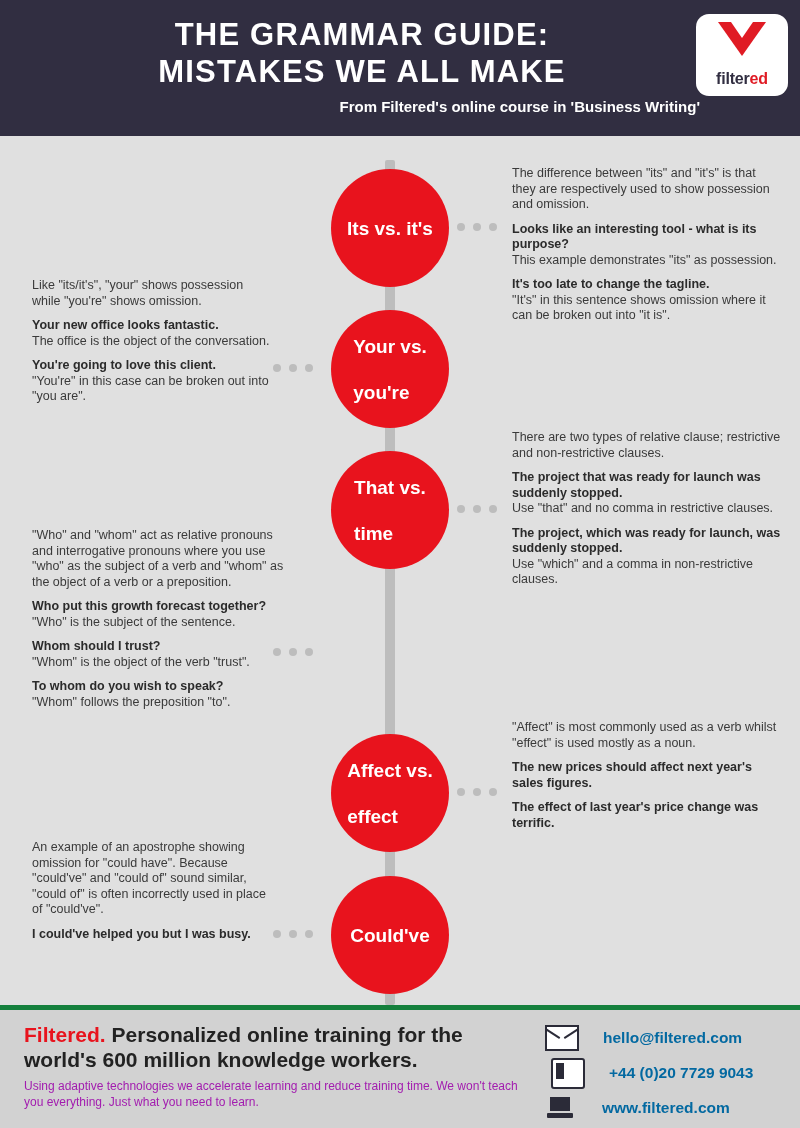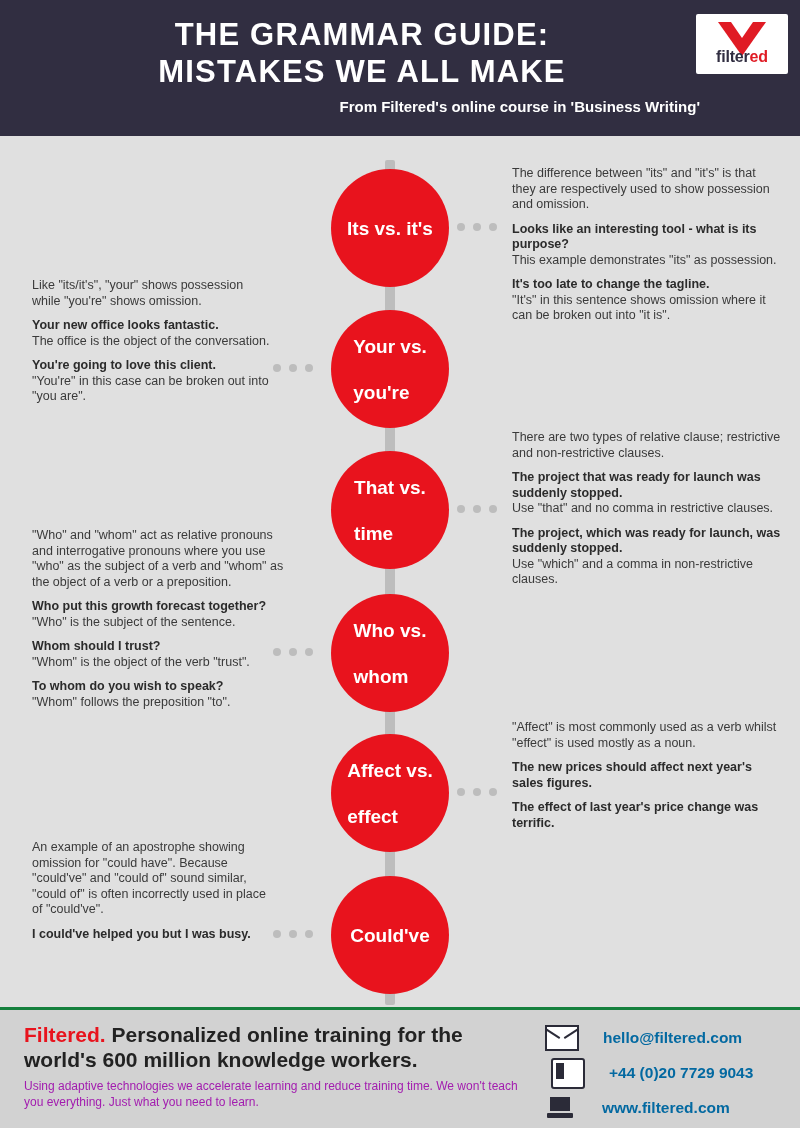--- a/index.html
+++ b/index.html
@@ -22,22 +22,22 @@
     text-align:center;
     color:#ffffff;
     font-size:31px;font-weight:bold;letter-spacing:1.2px;
     line-height:37px;
   }
   .subtitle{
     position:absolute;left:0;top:98px;width:700px;
     text-align:right;color:#ffffff;font-size:15px;font-weight:bold;
   }
   .logo-box{
-    position:absolute;right:12px;top:14px;width:92px;height:60px;
-    background:#ffffff;border-radius:2px;
+    position:absolute;right:12px;top:14px;width:92px;height:82px;
+    background:#ffffff;border-radius:13px;
   }
   .logo-tri{
     position:absolute;left:50%;top:8px;transform:translateX(-50%);
     width:0;height:0;border-left:24px solid transparent;border-right:24px solid transparent;
     border-top:34px solid #e01b24;
   }
   .logo-tri-inner{
     position:absolute;left:50%;top:8px;transform:translateX(-50%);
     width:0;height:0;border-left:11px solid transparent;border-right:11px solid transparent;
     border-top:16px solid #ffffff;
@@ -70,21 +70,21 @@
 
   
   .blk{position:absolute;font-size:12.5px;line-height:15.5px;color:#3a3a3a;}
   .blk p{margin:0 0 9px 0;}
   .blk p:last-child{margin-bottom:0;}
   .blk b{font-weight:bold;color:#2b2b2b;}
 
   
   .footer{
     position:absolute;left:0;bottom:0;width:800px;height:118px;background:#d2d2d2;
-    border-top:3px solid #15803d;
+    border-top:5px solid #15803d;
   }
   .f-head{
     position:absolute;left:24px;top:12px;width:500px;
     font-size:21px;font-weight:bold;line-height:25px;color:#222222;
   }
   .f-head .red{color:#e8131d;}
   .f-sub{
     position:absolute;left:24px;top:68px;width:500px;
     font-size:12px;line-height:16px;color:#a21caf;
   }
@@ -162,23 +162,20 @@
       <i></i>
       <i></i>
       <i></i>
     </div>
   <div class="blk" style="left:512px;top:430px;width:270px;">
     <p>There are two types of relative clause; restrictive and non-restrictive clauses.</p>
     <p><b>The project that was ready for launch was suddenly stopped.</b><br><span>Use "that" and no comma in restrictive clauses.</span></p>
     <p><b>The project, which was ready for launch, was suddenly stopped.</b><br><span>Use "which" and a comma in non-restrictive clauses.</span></p>
   </div>
 
-  <div class="circle" style="top:594px;">
-    <span><span>Who vs.</span><br><span>whom</span></span>
-  </div>
   <div class="dots" style="left:273px;top:648px;">
       <i></i>
       <i></i>
       <i></i>
     </div>
   <div class="blk" style="left:32px;top:528px;width:252px;">
     <p>"Who" and "whom" act as relative pronouns and interrogative pronouns where you use "who" as the subject of a verb and "whom" as the object of a verb or a preposition.</p>
     <p><b>Who put this growth forecast together?</b><br><span>"Who" is the subject of the sentence.</span></p>
     <p><b>Whom should I trust?</b><br><span>"Whom" is the object of the verb "trust".</span></p>
     <p><b>To whom do you wish to speak?</b><br><span>"Whom" follows the preposition "to".</span></p>

